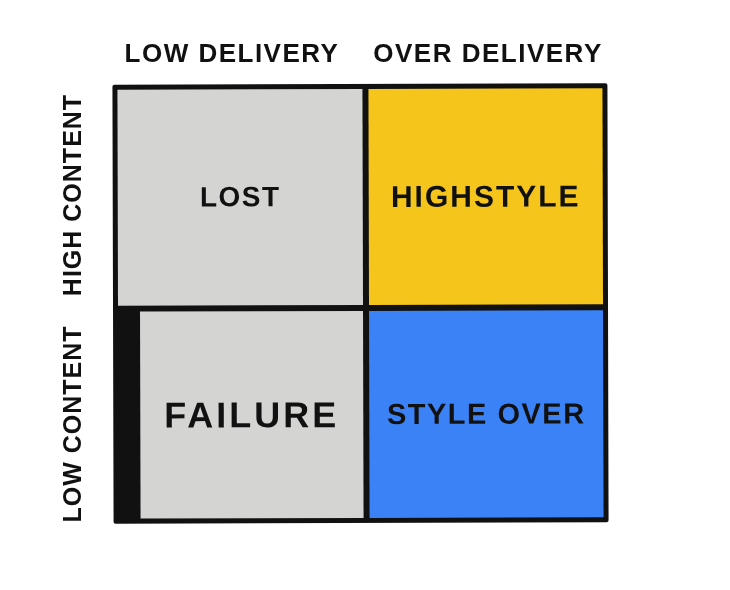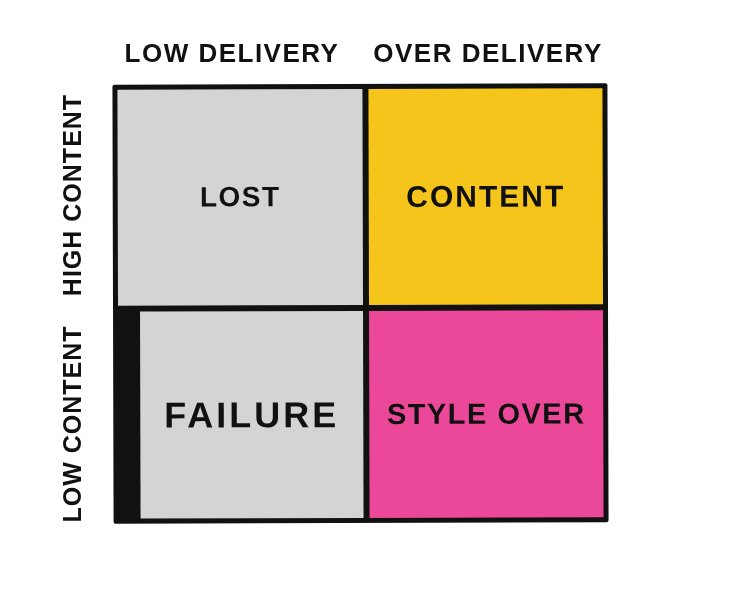--- a/index.html
+++ b/index.html
@@ -88,25 +88,26 @@
 
   <div class="row-header low">LOW CONTENT</div>
 
   <div class="grid">
 
     <div class="cell q-lost" style="background: rgb(212, 212, 210);">
       <span class="label-line">LOST</span>
     </div>
 
     <div class="cell q-impact" style="background: rgb(245, 197, 28);">
-      <span class="label-line">CONTENT</span>
+      <span class="label-line">HIGH</span>
+      <span class="label-line">STYLE</span>
     </div>
 
     <div class="cell q-failure" style="background: rgb(212, 212, 210);">
       <span class="label-line">FAILURE</span>
     </div>
 
-    <div class="cell q-style" style="background: #ec4899;">
+    <div class="cell q-style" style="background: #3b82f6;">
       <span class="label-line">STYLE OVER</span>
     </div>
 
   </div>
 </div>
 
 </body></html>

